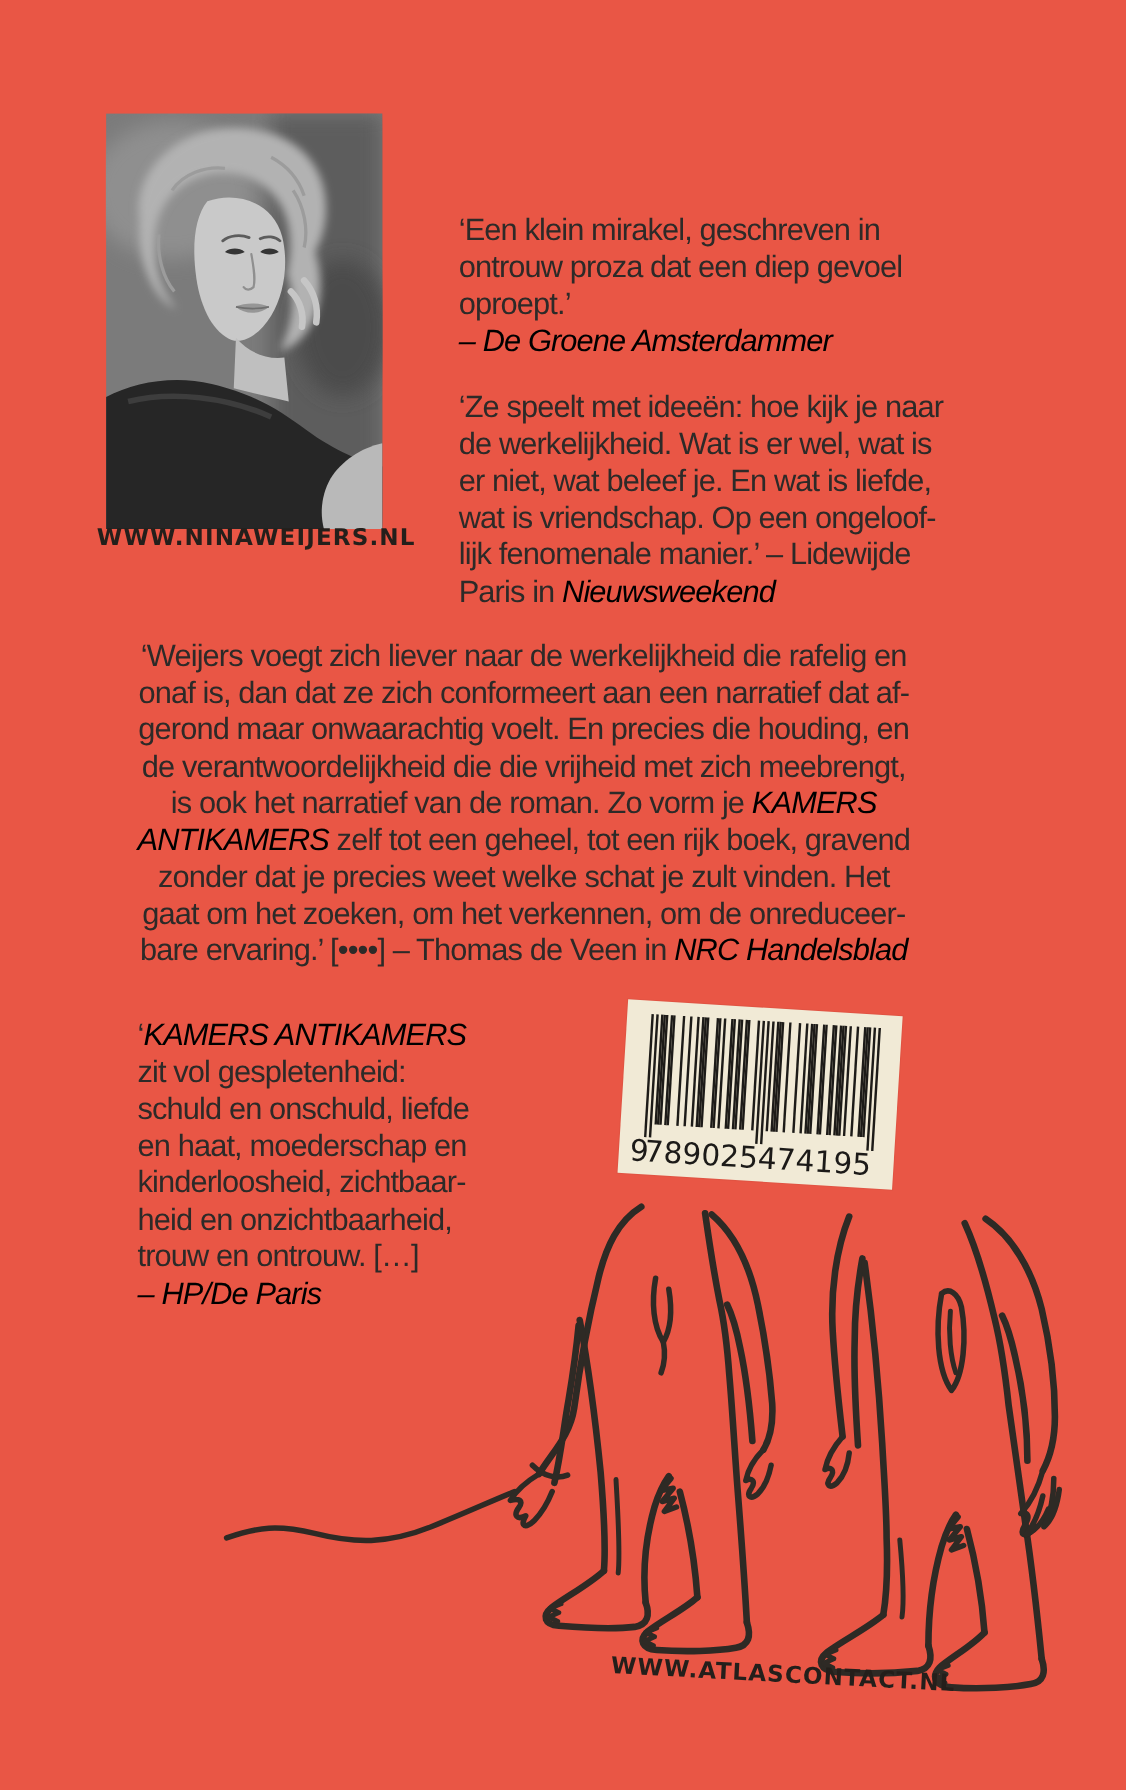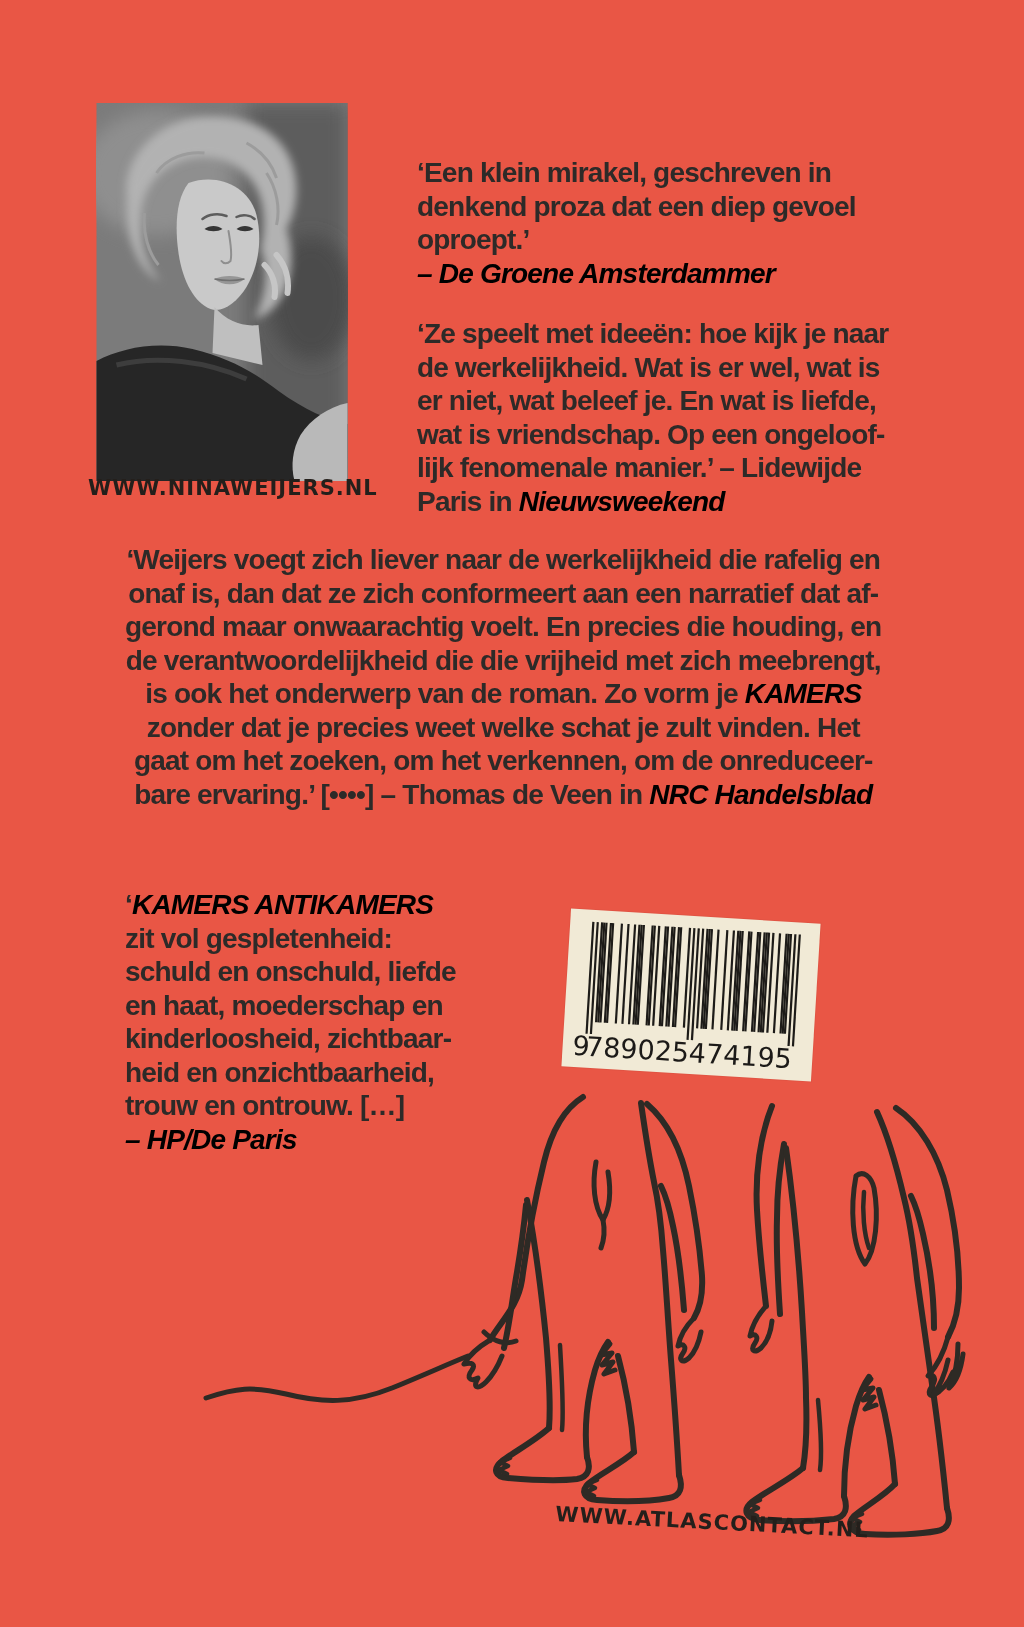--- a/index.html
+++ b/index.html
@@ -2,22 +2,22 @@
 <html><head>
 <meta charset="utf-8">
 <style>
   html,body{margin:0;padding:0;background:#444;}
   .cover{
     position:relative;width:1024px;height:1627px;overflow:hidden;
     font-family:"Liberation Sans",sans-serif;
     background:#e95645;
   }
   
-  .qblock{position:absolute;font-weight:bold;font-size:28px;line-height:33.5px;
-    color:#2d2a28;letter-spacing:-0.8px;white-space:nowrap;}
+  .qblock{position:absolute;font-weight:normal;font-size:28px;line-height:33.5px;
+    color:#2d2a28;letter-spacing:-0.8px;white-space:nowrap;margin-top:36px;}
   .qblock .seg-c{color:#000000;font-style:italic;}
   .qblock .seg-d{color:#2d2a28;}
   
   .handwrite{position:absolute;font-family:"DejaVu Sans",sans-serif;font-weight:bold;
     color:#241f1b;font-size:21px;letter-spacing:1px;white-space:nowrap;}
   
   .photo{position:absolute;left:96px;top:103px;width:252px;height:378px;overflow:hidden;}
   
   .barcode-label{position:absolute;left:566px;top:916px;width:250px;height:158px;
     background:#f1ead6;transform:rotate(3.5deg);transform-origin:50% 50%;
@@ -61,40 +61,41 @@
       <path fill="#262626" d="M0,258 C26,244 62,238 96,246 C134,255 158,270 182,288 C208,307 232,317 251,321 L251,378 L0,378 Z"></path>
       <path fill="#b9b9b9" d="M251,300 C232,304 214,316 204,332 C196,346 194,363 198,378 L251,378 Z"></path>
       <path fill="none" stroke="#3d3d3d" stroke-width="5" d="M20,262 C60,252 110,258 150,276"></path>
     </svg>
   </div>
 
   <div class="handwrite" style="left:88px;top:476px;">WWW.NINAWEIJERS.NL</div>
 
   <div class="qblock" style="left:417px;top:156px;">
       <div><span class="seg-d">‘Een klein mirakel, geschreven in</span></div>
-      <div><span class="seg-d">denkend proza dat een diep gevoel</span></div>
+      <div><span class="seg-d">ontrouw proza dat een diep gevoel</span></div>
       <div><span class="seg-d">oproept.’</span></div>
       <div><span class="seg-c">– De Groene Amsterdammer</span></div>
     </div>
 
   <div class="qblock" style="left:417px;top:317px;">
       <div><span class="seg-d">‘Ze speelt met ideeën: hoe kijk je naar</span></div>
       <div><span class="seg-d">de werkelijkheid. Wat is er wel, wat is</span></div>
       <div><span class="seg-d">er niet, wat beleef je. En wat is liefde,</span></div>
       <div><span class="seg-d">wat is vriendschap. Op een ongeloof-</span></div>
       <div><span class="seg-d">lijk fenomenale manier.’ – Lidewijde</span></div>
       <div><span class="seg-d">Paris in </span><span class="seg-c">Nieuwsweekend</span></div>
     </div>
 
   <div class="qblock" style="left:125px;top:543px;text-align:center;">
       <div><span class="seg-d">‘Weijers voegt zich liever naar de werkelijkheid die rafelig en</span></div>
       <div><span class="seg-d">onaf is, dan dat ze zich conformeert aan een narratief dat af-</span></div>
       <div><span class="seg-d">gerond maar onwaarachtig voelt. En precies die houding, en</span></div>
       <div><span class="seg-d">de verantwoordelijkheid die die vrijheid met zich meebrengt,</span></div>
-      <div><span class="seg-d">is ook het onderwerp van de roman. Zo vorm je </span><span class="seg-c">KAMERS</span></div>
+      <div><span class="seg-d">is ook het narratief van de roman. Zo vorm je </span><span class="seg-c">KAMERS</span></div>
+      <div><span class="seg-c">ANTIKAMERS</span><span class="seg-d"> zelf tot een geheel, tot een rijk boek, gravend</span></div>
       <div><span class="seg-d">zonder dat je precies weet welke schat je zult vinden. Het</span></div>
       <div><span class="seg-d">gaat om het zoeken, om het verkennen, om de onreduceer-</span></div>
       <div><span class="seg-d">bare ervaring.’ [••••] – Thomas de Veen in </span><span class="seg-c">NRC Handelsblad</span></div>
     </div>
 
   <div class="qblock" style="left:125px;top:888px;">
       <div><span class="seg-d">‘</span><span class="seg-c">KAMERS ANTIKAMERS</span></div>
       <div><span class="seg-d">zit vol gespletenheid:</span></div>
       <div><span class="seg-d">schuld en onschuld, liefde</span></div>
       <div><span class="seg-d">en haat, moederschap en</span></div>

